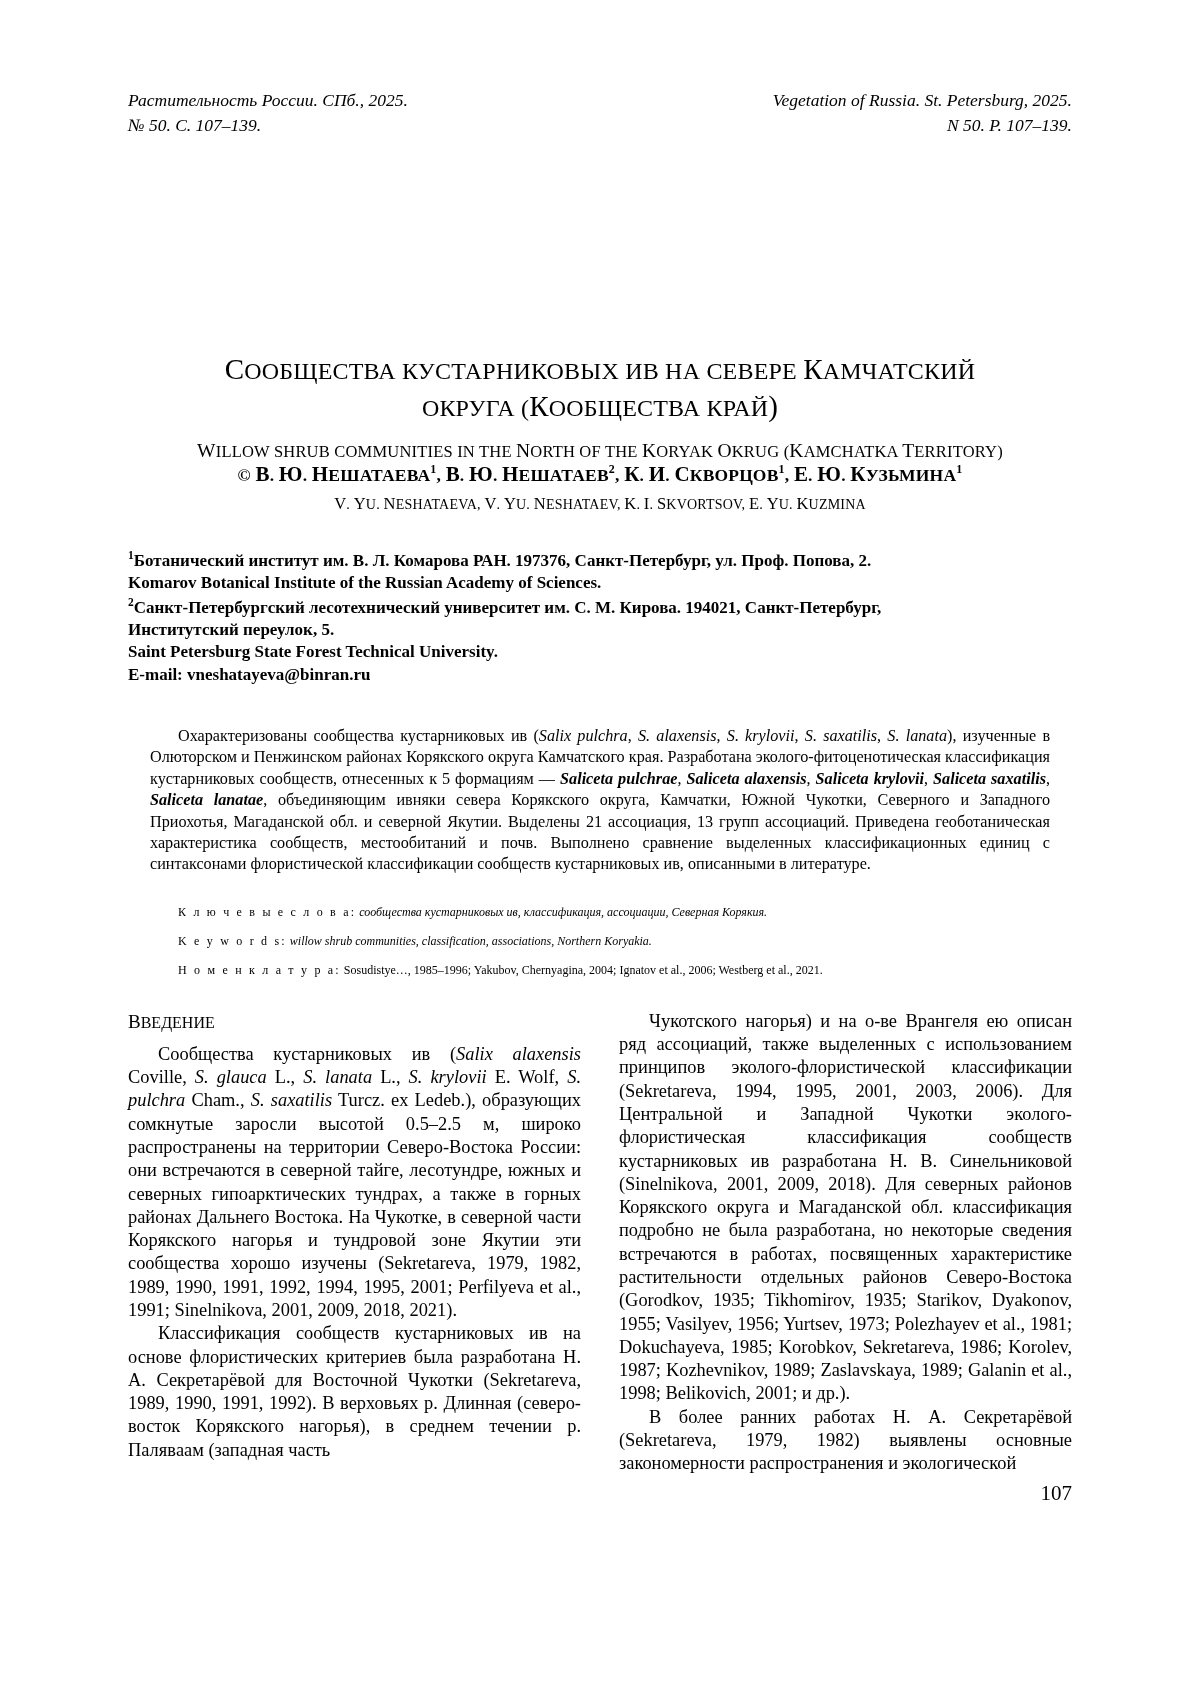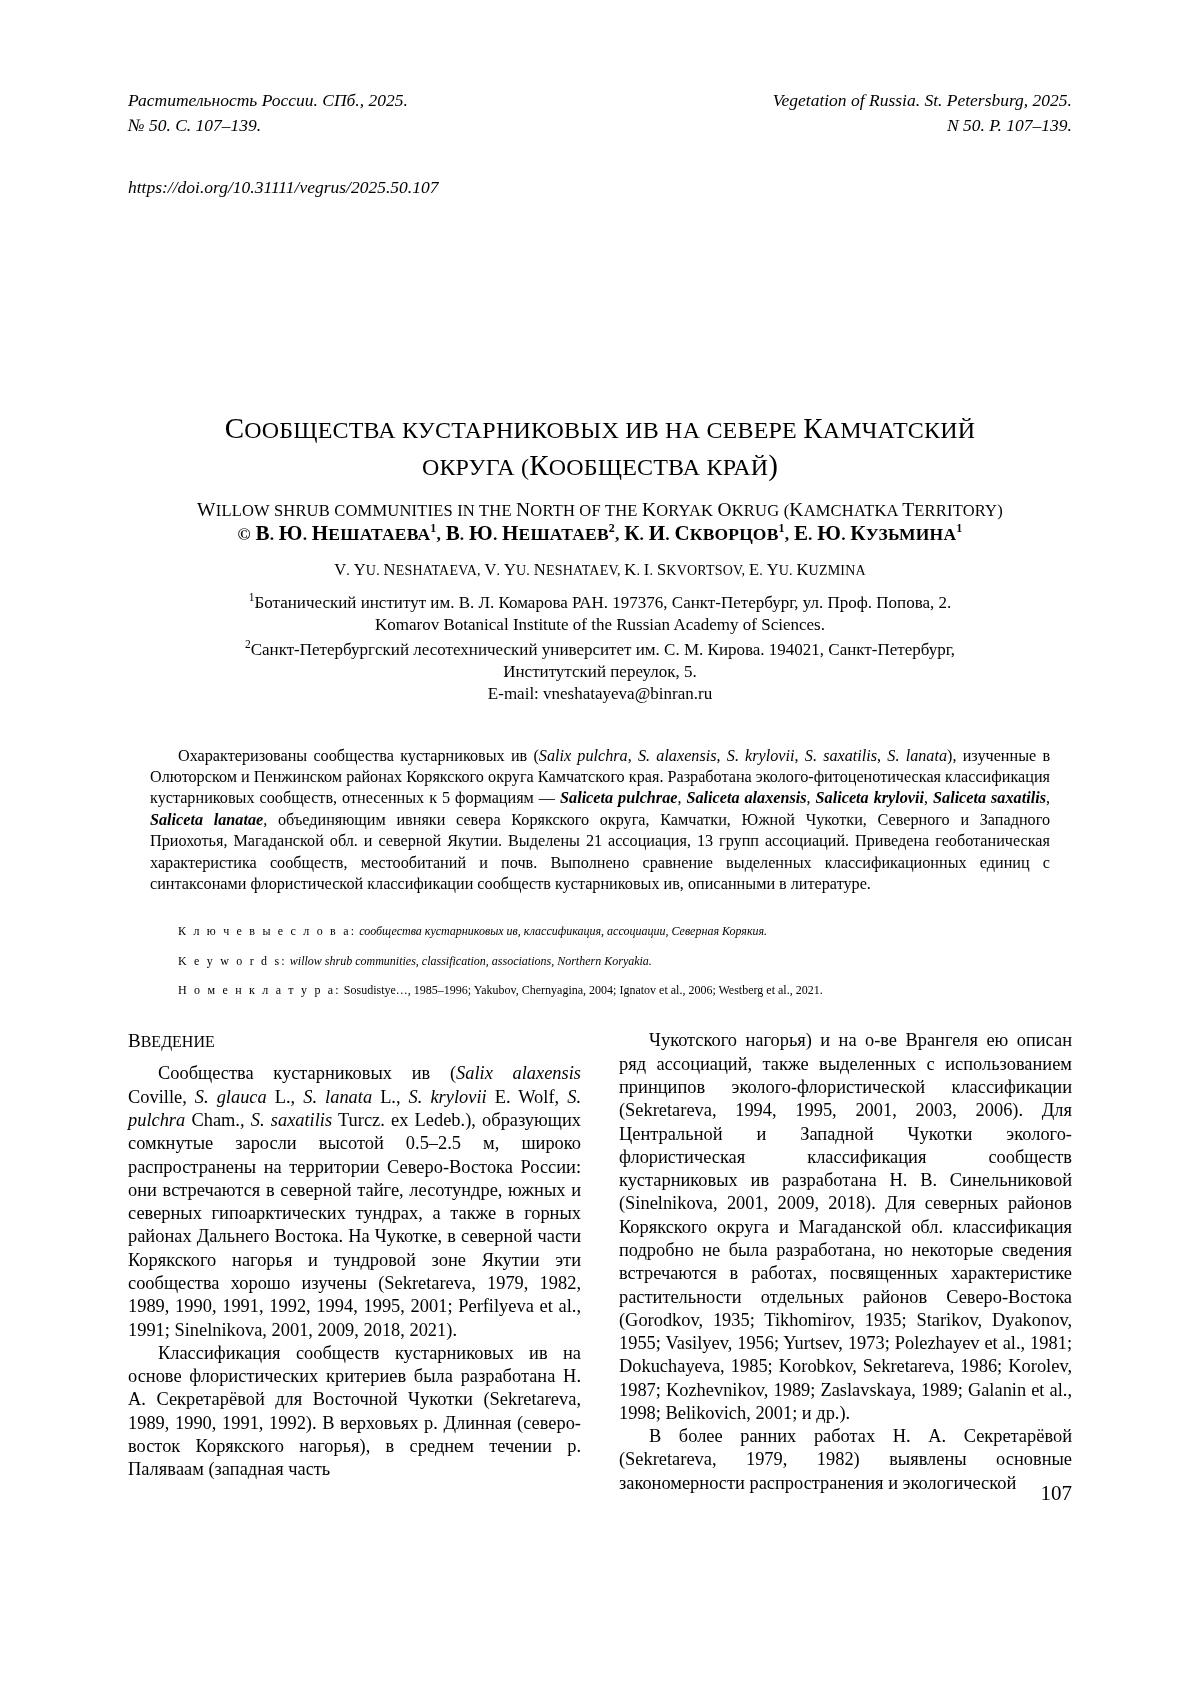--- a/index.html
+++ b/index.html
@@ -61,34 +61,34 @@
   .authors {
     text-align: center;
     font-weight: bold;
     font-size: 21px;
     letter-spacing: 0.2px;
   }
   .authors .l { font-size: 21px; }
   .authors .s { font-size: 17.5px; }
   .authors sup { font-weight: bold; font-size: 12px; }
   .authors-en {
-    margin-top: 14px;
+    margin-top: 7px;
     text-align: center;
     font-size: 16.5px;
     letter-spacing: 0.2px;
   }
   .authors-en .l { font-size: 16.5px; }
   .authors-en .s { font-size: 14px; }
 
   
   .affil {
-    margin-top: 10px;
-    text-align: center;
+    margin-top: 34px;
     font-size: 17px;
     line-height: 1.32;
+    font-weight: bold;
   }
   .affil sup { font-size: 11.5px; }
 
   
   .abstract {
     margin-top: 40px;
     font-size: 16.2px;
     line-height: 1.32;
     text-align: justify;
     text-justify: inter-word;
@@ -145,21 +145,20 @@
     <div class="left">
       <div>Растительность России. СПб., 2025.</div>
       <div>№ 50. С. 107–139.</div>
     </div>
     <div class="right">
       <div>Vegetation of Russia. St. Petersburg, 2025.</div>
       <div>N 50. P. 107–139.</div>
     </div>
   </div>
 
-  <div class="doi">https://doi.org/10.31111/vegrus/2025.50.107</div>
 
   <div class="title-block">
     <div class="title-ru">
       <span class="l">С</span><span class="s">ООБЩЕСТВА КУСТАРНИКОВЫХ ИВ НА СЕВЕРЕ </span><span class="l">К</span><span class="s">АМЧАТСКИЙ</span><br>
       <span class="s">ОКРУГА (</span><span class="l">К</span><span class="s">ООБЩЕСТВА КРАЙ</span><span class="l">)</span>
     </div>
     <div class="title-en">
       <span class="l">W</span><span class="s">ILLOW SHRUB COMMUNITIES IN THE </span><span class="l">N</span><span class="s">ORTH OF THE </span><span class="l">K</span><span class="s">ORYAK </span><span class="l">O</span><span class="s">KRUG (</span><span class="l">K</span><span class="s">AMCHATKA </span><span class="l">T</span><span class="s">ERRITORY)</span>
     </div>
   </div>
@@ -170,20 +169,21 @@
 
   <div class="authors-en">
     <span class="l">V</span><span class="s">. </span><span class="l">Y</span><span class="s">U</span><span class="s">. </span><span class="l">N</span><span class="s">ESHATAEVA, </span><span class="l">V</span><span class="s">. </span><span class="l">Y</span><span class="s">U. </span><span class="l">N</span><span class="s">ESHATAEV, </span><span class="l">K</span><span class="s">. </span><span class="l">I</span><span class="s">. </span><span class="l">S</span><span class="s">KVORTSOV, </span><span class="l">E</span><span class="s">. </span><span class="l">Y</span><span class="s">U. </span><span class="l">K</span><span class="s">UZMINA</span>
   </div>
 
   <div class="affil">
     <div><sup>1</sup><span>Ботанический институт им. В. Л. Комарова РАН. 197376, Санкт-Петербург, ул. Проф. Попова, 2.</span></div>
     <div>Komarov Botanical Institute of the Russian Academy of Sciences.</div>
     <div><sup>2</sup><span>Санкт-Петербургский лесотехнический университет им. С. М. Кирова. 194021, Санкт-Петербург,</span></div>
     <div>Институтский переулок, 5.</div>
+    <div>Saint Petersburg State Forest Technical University.</div>
     <div>E-mail: vneshatayeva@binran.ru</div>
   </div>
 
   <div class="abstract">
     Охарактеризованы сообщества кустарниковых ив (<i>Salix pulchra</i>, <i>S. alaxensis</i>, <i>S. krylovii</i>, <i>S. saxatilis</i>, <i>S. lanata</i>), изученные в Олюторском и Пенжинском районах Корякского округа Камчатского края. Разработана эколого-фитоценотическая классификация кустарниковых сообществ, отнесенных к 5 формациям — <b><i>Saliceta pulchrae</i></b>, <b><i>Saliceta alaxensis</i></b>, <b><i>Saliceta krylovii</i></b>, <b><i>Saliceta saxatilis</i></b>, <b><i>Saliceta lanatae</i></b>, объединяющим ивняки севера Корякского округа, Камчатки, Южной Чукотки, Северного и Западного Приохотья, Магаданской обл. и северной Якутии. Выделены 21 ассоциация, 13 групп ассоциаций. Приведена геоботаническая характеристика сообществ, местообитаний и почв. Выполнено сравнение выделенных классификационных единиц с синтаксонами флористической классификации сообществ кустарниковых ив, описанными в литературе.
   </div>
 
   <div class="kw-block">
     <div class="kw-line">
       <span class="kw-label">К л ю ч е в ы е   с л о в а:</span>

